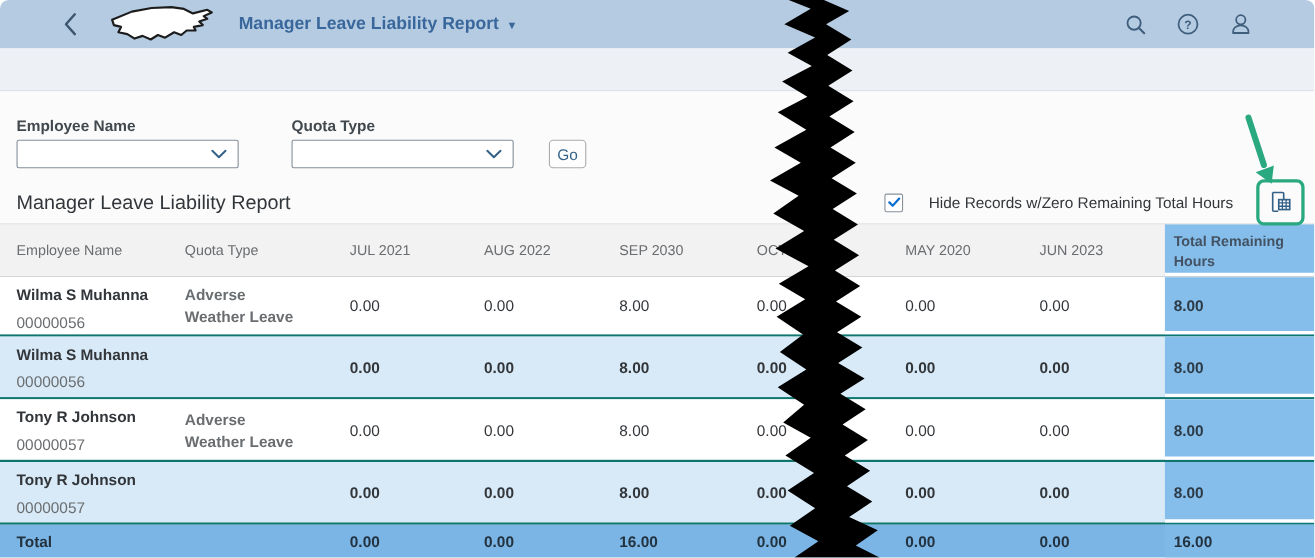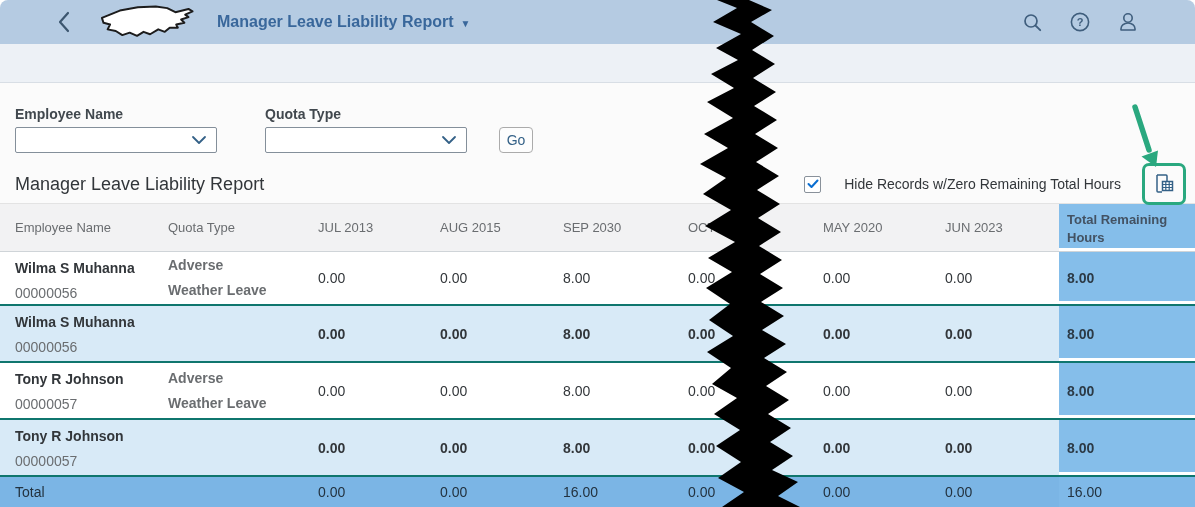--- a/index.html
+++ b/index.html
@@ -57,33 +57,33 @@
   }
   .arrow-svg { position:absolute; left:-16px; top:-62px; pointer-events:none; overflow:visible; }
   
   .table { width:1195px; }
   .trow { display:grid; grid-template-columns:168px 148px 122px 123px 125px 135px 122px 116px 136px; }
   .cell { display:flex; align-items:center; font-size:14px; color:#32363a; }
   .thead { height:49px; background:#f2f2f3; border-top:1px solid #e3e3e3; border-bottom:1px solid #cfd4d8; }
   .thead .cell { font-size:13px; color:#6a6d70; cursor:pointer; }
   .c-name { padding-left:15px; }
   .c-num  { padding-left:2px; }
-  .c-quota { padding-right:46px; line-height:25px; }
+  .c-quota { padding-right:46px; line-height:20px; }
   .c-total { padding-left:8px; background:#85beea; font-weight:bold; color:#2c3a46; box-shadow:inset 0 -3px 0 #fff; }
   .thead .c-total { font-size:13px; color:#435263; font-weight:bold; align-items:flex-start; padding-top:7px; line-height:18px; }
   .brow { background:#fff; border-bottom:2px solid #0f766e; }
   .r-h54 { height:54px; } .r-h57 { height:57px; }
   .brow .c-name { flex-direction:column; align-items:flex-start; justify-content:flex-start; padding-top:7px; gap:6px; }
   .ename { font-weight:bold; color:#32363a; line-height:19px; }
   .eid { color:#6a6d70; line-height:19px; }
   .c-quota { font-weight:bold; color:#6a6d70; }
   .subtotal { background:#d8eaf7; }
   .subtotal .c-num { font-weight:bold; }
   .total-row { height:30px; background:#7bb5e5; }
-  .total-row .cell { font-weight:normal; color:#23323f; }
+  .total-row .cell { font-weight:bold; color:#23323f; }
   .total-row .c-total { background:#7fb9e8; box-shadow:none; }
   
   .tear-overlay, .anno-layer { position:absolute; left:0; top:0; pointer-events:none; }
 </style>
 </head>
 <body>
 
 <div class="app">
 
   <div class="shell">
@@ -172,22 +172,22 @@
           <polygon points="25,61 10.5,50.5 27,44.5" fill="#2aa87f"></polygon>
         </svg>
       </span>
     </div>
   </div>
 
   <div class="table">
     <div class="trow thead">
       <div class="cell c-name">Employee Name</div>
       <div class="cell">Quota Type</div>
-      <div class="cell c-num">JUL 2013</div>
-      <div class="cell c-num">AUG 2015</div>
+      <div class="cell c-num">JUL 2021</div>
+      <div class="cell c-num">AUG 2022</div>
       <div class="cell c-num">SEP 2030</div>
       <div class="cell c-num">OCT 2022</div>
       <div class="cell c-num">MAY 2020</div>
       <div class="cell c-num">JUN 2023</div>
       <div class="cell c-total">Total Remaining Hours</div>
     </div>
 
     <div class="trow brow r-h54">
       <div class="cell c-name">
         <span class="ename">Wilma S Muhanna</span>

